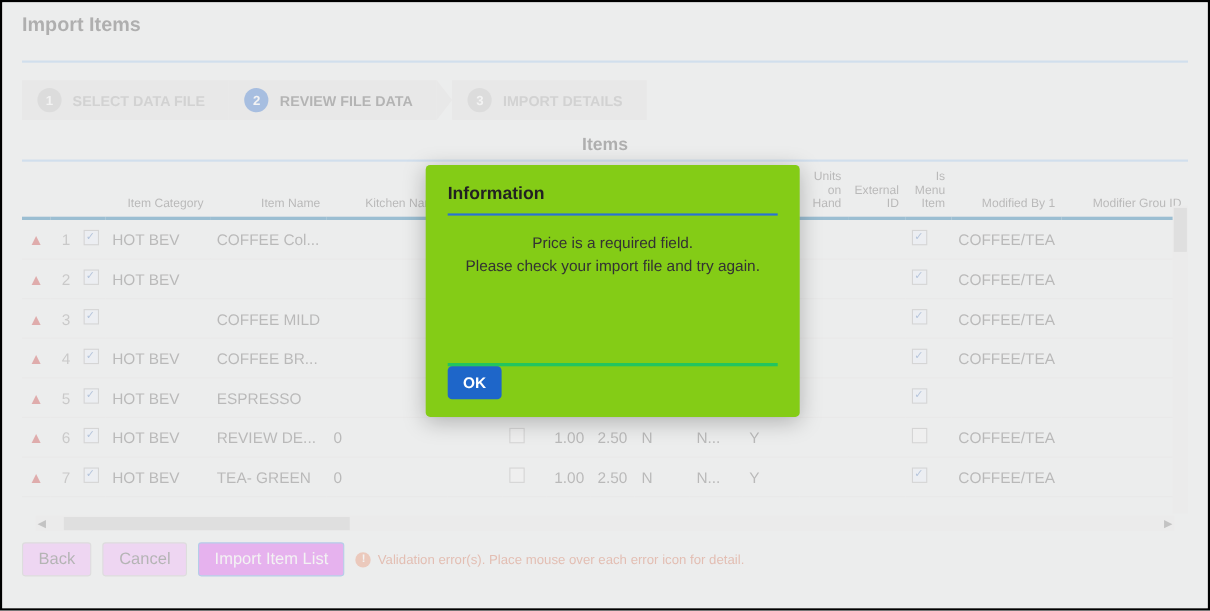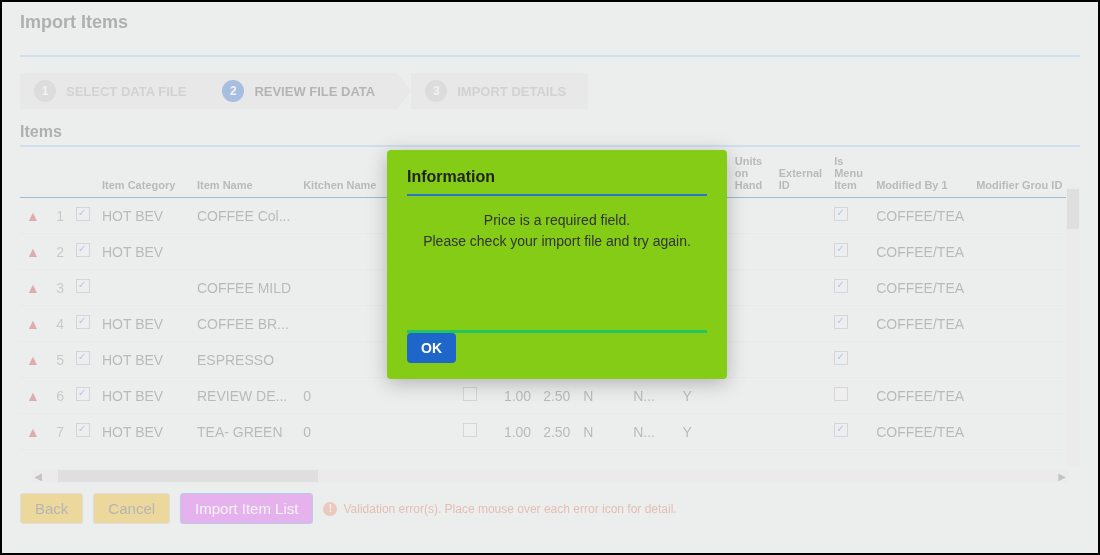--- a/index.html
+++ b/index.html
@@ -61,35 +61,36 @@
     border-bottom: 18px solid transparent;
     border-left: 14px solid #dedede;
   }
   .section-title {
     font-size: 16px;
     color: #3d3d3d;
     font-weight: 600;
     padding-bottom: 4px;
     border-bottom: 2px solid #9fc7ee;
     margin-bottom: 6px;
+    text-align: center;
   }
   .grid-wrap {
     position: relative;
     height: 330px;
     overflow: hidden;
   }
   table { border-collapse: collapse; width: 100%; }
   th {
     font-size: 11px;
     color: #5a5a5a;
-    text-align: left;
-    font-weight: 700;
+    text-align: right;
+    font-weight: 400;
     vertical-align: bottom;
     padding: 2px 6px 6px;
-    border-bottom: 1px solid #0369a1;
+    border-bottom: 3px solid #0369a1;
   }
   td {
     font-size: 14px;
     color: #5b5b5b;
     padding: 9px 6px;
     border-bottom: 1px solid #e1e1e1;
     white-space: nowrap;
   }
   .warn-icon {
     color: #c73636;
@@ -132,21 +133,21 @@
   }
   .vscroll .thumb { background:#c6c6c6; width:12px; height:40px; margin: 2px 0 0 1px; }
   .footer {
     display: flex; align-items: center; gap: 10px;
     padding-top: 10px;
   }
   .btn {
     font-size: 15px;
     padding: 6px 14px;
     border: 1px solid #bfbfbf;
-    background: #eab308;
+    background: #f0abfc;
     color: #4c4c4c;
     border-radius: 3px;
     cursor: pointer;
   }
   .btn.primary {
     background: #d946ef;
     border-color: #4f95e0;
     color: #fff;
   }
   .err-text {

